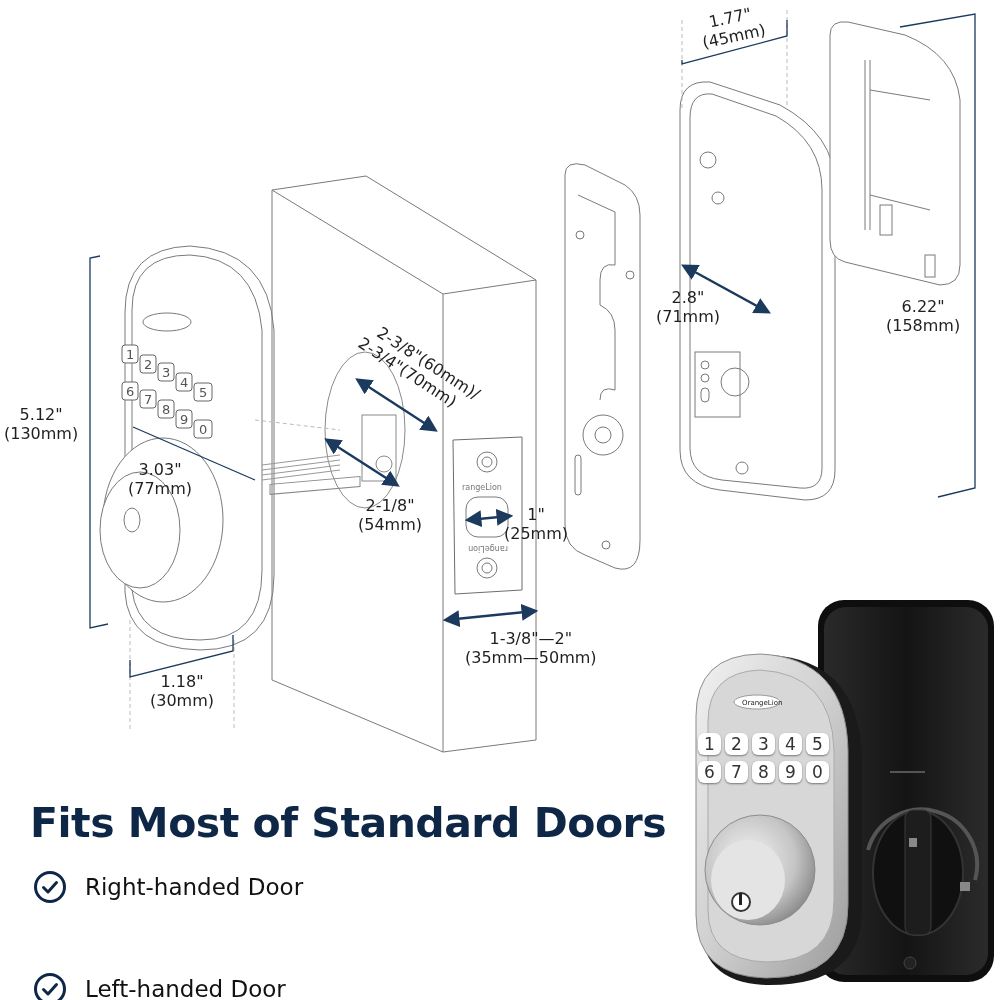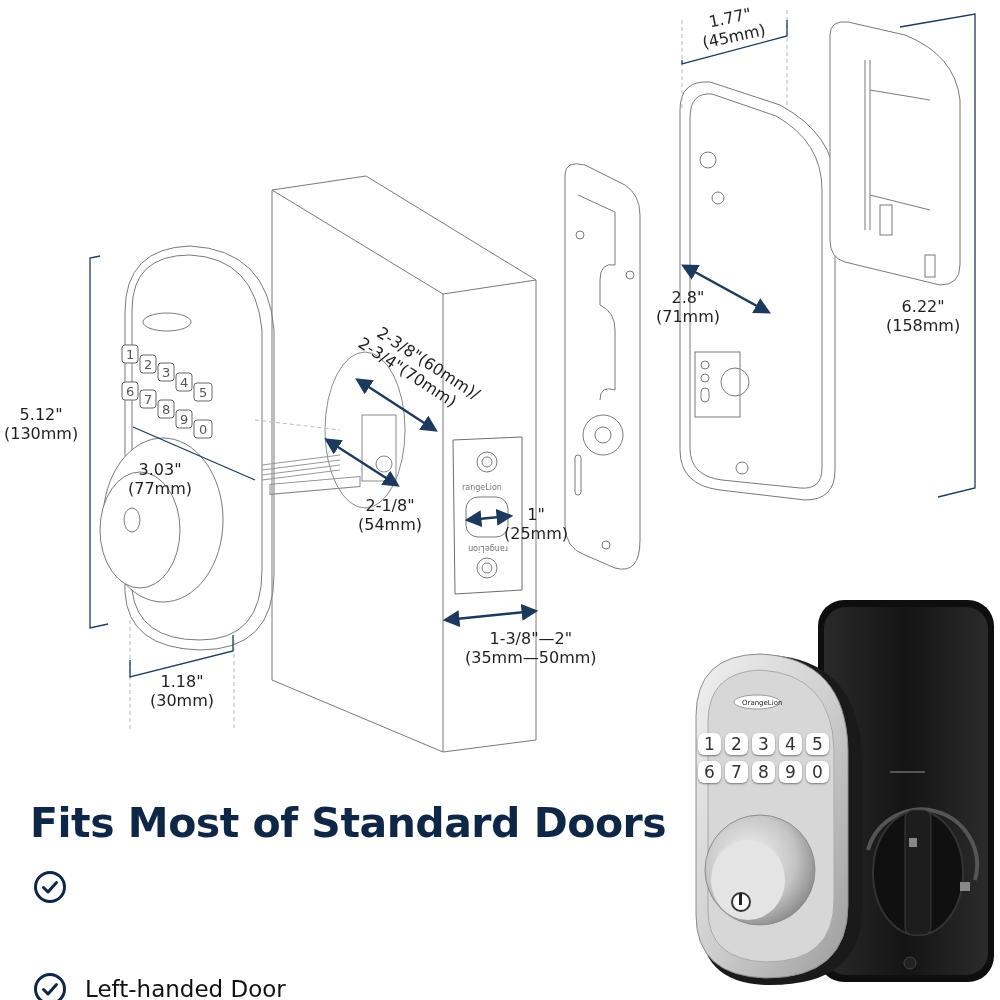--- a/index.html
+++ b/index.html
@@ -250,20 +250,21 @@
   <span>(158mm)</span>
 </div>
 
 <div class="headline">Fits Most of Standard Doors</div>
 
 <div class="feature" style="top:870px;">
   <svg class="chk" viewBox="0 0 34 34">
     <circle cx="17" cy="17" r="14.5" fill="none" stroke="#0f2747" stroke-width="3"></circle>
     <polyline points="10.5,17.5 15,22 23.5,12.5" fill="none" stroke="#0f2747" stroke-width="3" stroke-linecap="round" stroke-linejoin="round"></polyline>
   </svg>
+  <span class="lbl">Right-handed Door</span>
 </div>
 <div class="feature" style="top:972px;">
   <svg class="chk" viewBox="0 0 34 34">
     <circle cx="17" cy="17" r="14.5" fill="none" stroke="#0f2747" stroke-width="3"></circle>
     <polyline points="10.5,17.5 15,22 23.5,12.5" fill="none" stroke="#0f2747" stroke-width="3" stroke-linecap="round" stroke-linejoin="round"></polyline>
   </svg>
   <span class="lbl">Left-handed Door</span>
 </div>
 
 </body></html>

